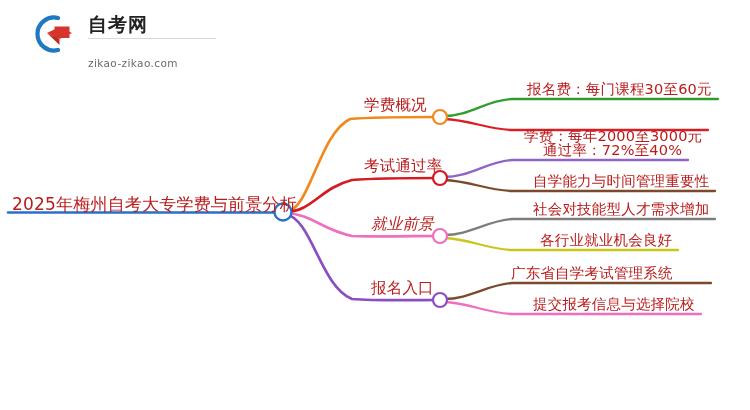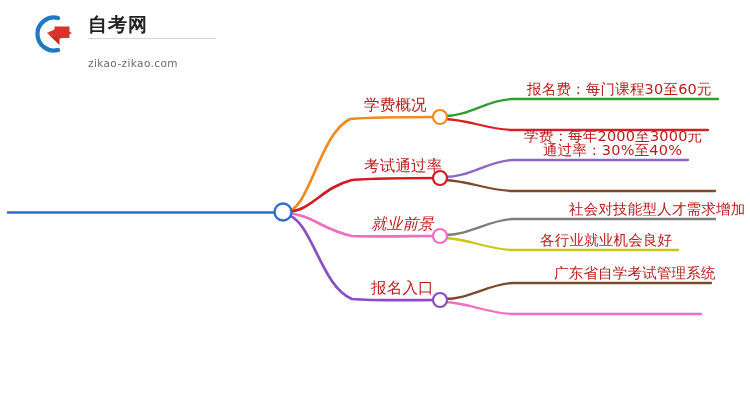--- a/index.html
+++ b/index.html
@@ -96,29 +96,32 @@
     <path d="M444,299 C470,299 486,285 512,283 L711,283" fill="none" stroke="#7a4a2a" stroke-width="2.3" stroke-linecap="round"></path>
     <path d="M444,302 C470,303 486,313 512,314 L701,314" fill="none" stroke="#ef6ec0" stroke-width="2.3" stroke-linecap="round"></path>
 
     <circle id="n-root" cx="283" cy="212" r="8.5" fill="#ffffff" stroke="#2a6fc9" stroke-width="2.4"></circle>
     <circle id="n-b0" cx="440" cy="117" r="7" fill="#ffffff" stroke="#f08a1e" stroke-width="2.2"></circle>
     <circle id="n-b1" cx="440" cy="178" r="7" fill="#ffffff" stroke="#d41a22" stroke-width="2.2"></circle>
     <circle id="n-b2" cx="440" cy="236" r="7" fill="#ffffff" stroke="#ef6ec0" stroke-width="2.2"></circle>
     <circle id="n-b3" cx="440" cy="300" r="7" fill="#ffffff" stroke="#8a4ec0" stroke-width="2.2"></circle>
   </svg>
 
+  <div class="lbl root-lbl">2025年梅州自考大专学费与前景分析</div>
 
   <div class="lbl b-lbl" style="left:364px;top:98px;text-align:right;">学费概况</div>
   <div class="lbl b-lbl" style="left:364px;top:159px;text-align:right;">考试通过率</div>
   <div class="lbl b-lbl" style="left:371px;top:217px;font-style:italic;">就业前景</div>
   <div class="lbl b-lbl" style="left:371px;top:281px;">报名入口</div>
 
   <div class="lbl leaf-lbl" style="left:527px;top:82px;">报名费：每门课程30至60元</div>
   <div class="lbl leaf-lbl" style="left:524px;top:113px;margin-top:16px;">学费：每年2000至3000元</div>
 
-  <div class="lbl leaf-lbl" style="left:543px;top:143px;">通过率：30%至40%</div>
+  <div class="lbl leaf-lbl" style="left:543px;top:143px;">通过率：72%至40%</div>
+  <div class="lbl leaf-lbl" style="left:533px;top:174px;">自学能力与时间管理重要性</div>
 
-  <div class="lbl leaf-lbl" style="left:533px;top:202px;margin-left:36px;">社会对技能型人才需求增加</div>
+  <div class="lbl leaf-lbl" style="left:533px;top:202px;">社会对技能型人才需求增加</div>
   <div class="lbl leaf-lbl" style="left:540px;top:233px;">各行业就业机会良好</div>
 
-  <div class="lbl leaf-lbl" style="left:554px;top:266px;font-family:Liberation Serif, serif;">广东省自学考试管理系统</div>
+  <div class="lbl leaf-lbl" style="left:511px;top:266px;font-family:Liberation Serif, serif;">广东省自学考试管理系统</div>
+  <div class="lbl leaf-lbl" style="left:533px;top:297px;">提交报考信息与选择院校</div>
 
 </div>
 
 </body></html>

